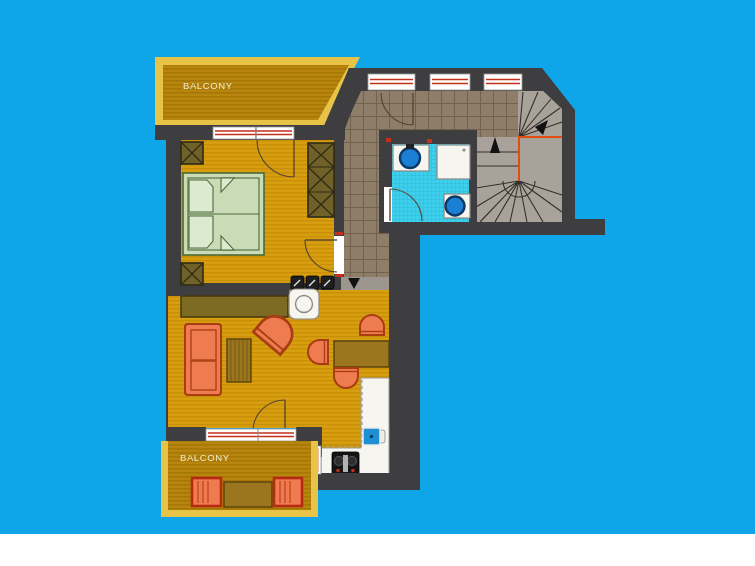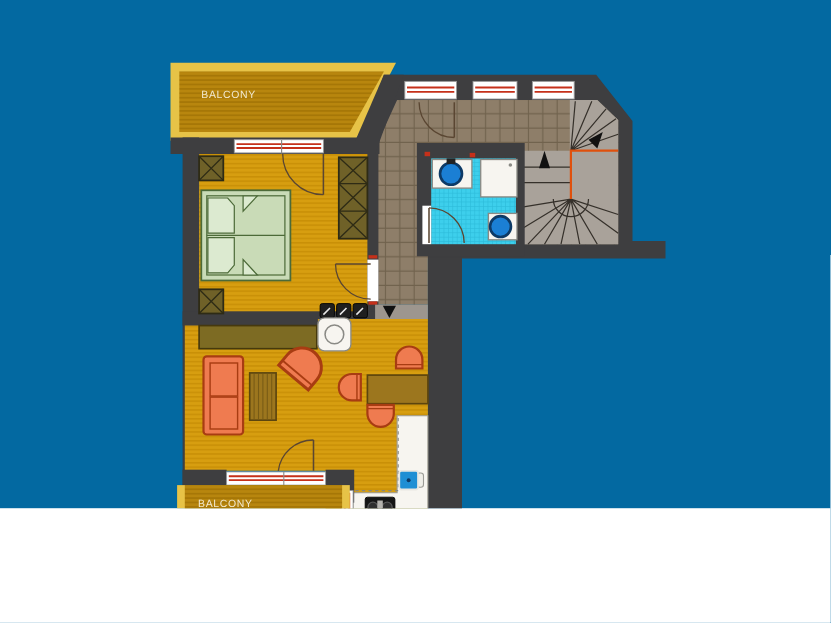--- a/index.html
+++ b/index.html
@@ -1,17 +1,17 @@
 <!DOCTYPE html>
 <html style="--wall: #3E3E40; --floor: #D79E10; --floor_stripe: #C99007; --balcony_floor: #B8860E; --balcony_stripe: #A67707; --balcony_border: #E7C347; --tile: #8E7E69; --tile_line: #70624D; --bath: #3DCFEC; --bath_line: #2BB9D8; --stair: #A9A29A; --stair_line: #35302A; --step: #9D968E; --accent_red: #C5301A; --accent_orange: #E0500C; --door_arc: #5A4632; --furn: #EF7B50; --furn_border: #A83C12; --wood: #9C761E; --wood_dark: #5C450E; --counter_olive: #7D6B23; --counter_olive_dark: #46390D; --wardrobe: #6F6128; --wardrobe_line: #2E2B15; --bed: #C9DBB7; --bed_border: #4C6A38; --pillow: #DCEAD0; --water_blue: #1B7FD4; --water_ring: #0D3A66; --fixture: #F7F5F0; --fixture_border: #8A8A85; --stove: #151515; --arrow: #111111; --label: #F2E9CF;"><head>
 <meta charset="utf-8">
 <style>
   html,body{margin:0;padding:0;background:#ffffff;}
   body{width:755px;height:566px;font-family:"Liberation Sans",sans-serif;}
-  .plan-wrap{position:relative;width:755px;height:462px;background:#0369a1;overflow:hidden;}
+  .plan-wrap{position:relative;width:755px;height:534px;background:#0ea5e9;overflow:hidden;}
   svg{display:block;}
   
   .wall{fill:var(--wall);}
   .stair-floor{fill:var(--stair);}
   .step{fill:var(--step);}
   .floor-orange{fill:url(#pOrange);}
   .floor-balcony{fill:url(#pBalcony);}
   .balcony-border{fill:var(--balcony_border);}
   .tile-floor{fill:url(#pTile);}
   .bath-floor{fill:url(#pBath);}

